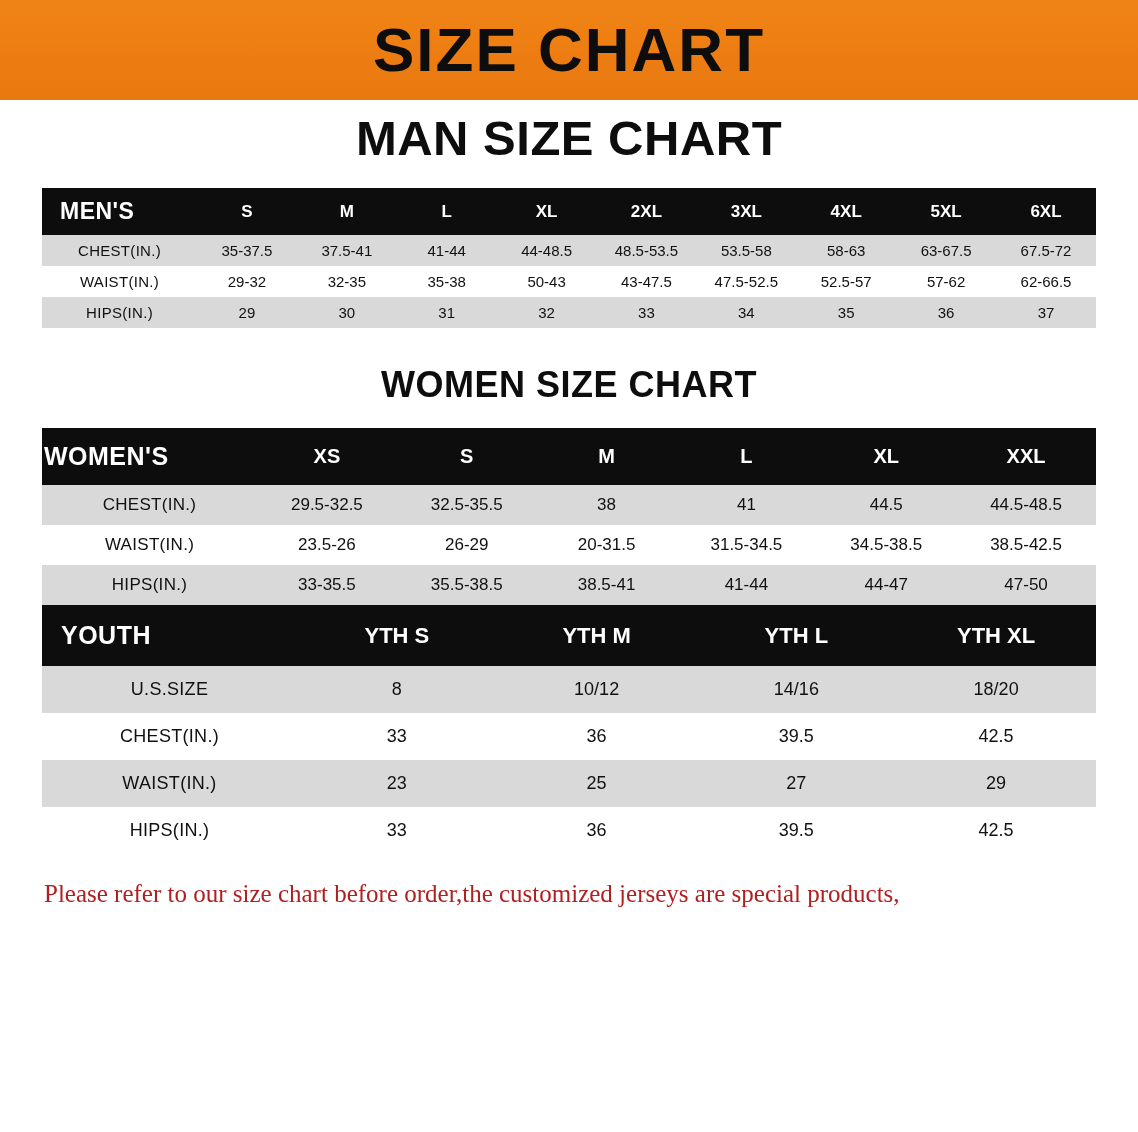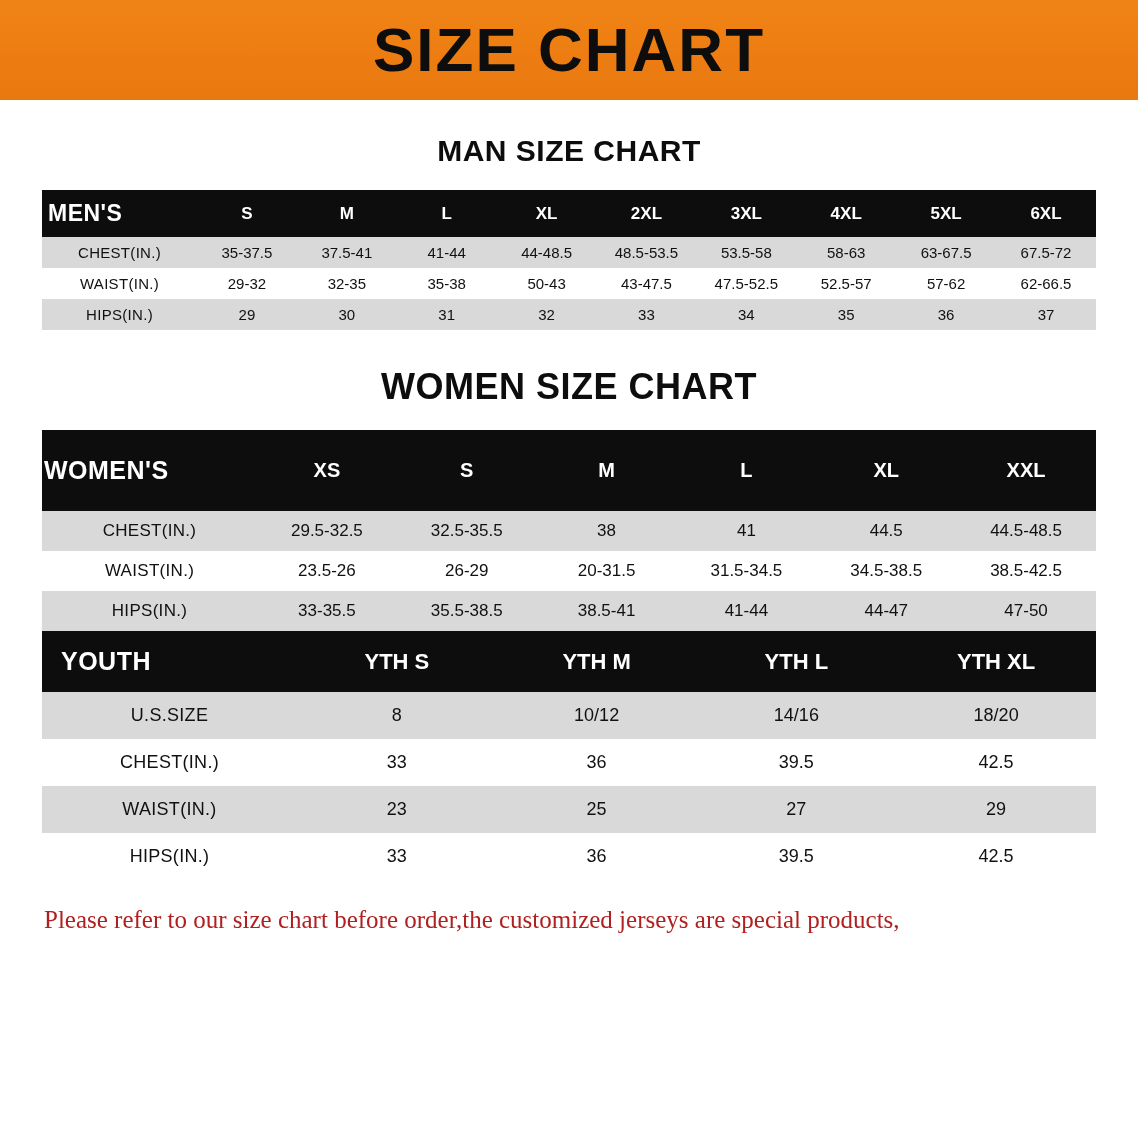--- a/index.html
+++ b/index.html
@@ -37,21 +37,21 @@
     line-height: 1;
     text-align: center;
   }
   
   .section-heading {
     text-align: center;
     font-weight: bold;
     color: #0d0d0d;
     letter-spacing: 0.5px;
   }
-  .heading-man { font-size: 30px; margin-top: 34px; margin-bottom: 22px; }
+  .heading-man { font-size: 49px; margin-top: 10px; margin-bottom: 22px; }
   .heading-women { font-size: 36px; margin-top: 36px; margin-bottom: 22px; }
   .heading-youth { font-size: 36px; margin-top: 46px; margin-bottom: 24px; }
 
   
   .table-wrap {
     margin: 0 42px;
   }
   table {
     width: 100%;
     border-collapse: collapse;
@@ -59,21 +59,21 @@
   }
   thead th {
     background: #0d0d0d;
     color: #ffffff;
     font-weight: bold;
     text-align: center;
     padding: 10px 2px;
   }
   thead th.first-col {
     text-align: left;
-    padding-left: 6px;
+    padding-left: 18px;
     font-size: 23px;
     letter-spacing: 0.5px;
   }
   tbody td {
     text-align: center;
     padding: 7px 2px;
     font-size: 16px;
     color: #111111;
   }
   tbody td.first-col {
@@ -87,21 +87,21 @@
   
   #men-table thead th { font-size: 17px; }
   #men-table thead th.first-col { font-size: 23px; }
   #men-table tbody td { font-size: 15px; }
   #men-table col.c0 { width: 155px; }
 
   
   #women-table thead th { font-size: 20px; }
   #women-table thead th.first-col { font-size: 25px; }
   #women-table tbody td { font-size: 17px; }
-  #women-table thead th { padding: 26px 2px; }
+  #women-table thead th { padding: 14px 2px; }
   #women-table tbody td { padding: 10px 2px; }
   #women-table col.c0 { width: 215px; }
 
   
   #youth-table thead th { font-size: 22px; }
   #youth-table thead th.first-col { font-size: 25px; }
   #youth-table tbody td { font-size: 18px; }
   #youth-table thead th { padding: 16px 19px; }
   #youth-table tbody td { padding: 13px 2px; }
   #youth-table col.c0 { width: 255px; }

